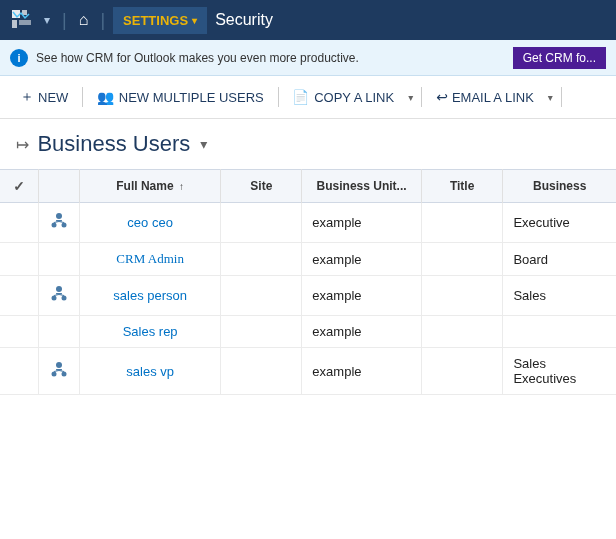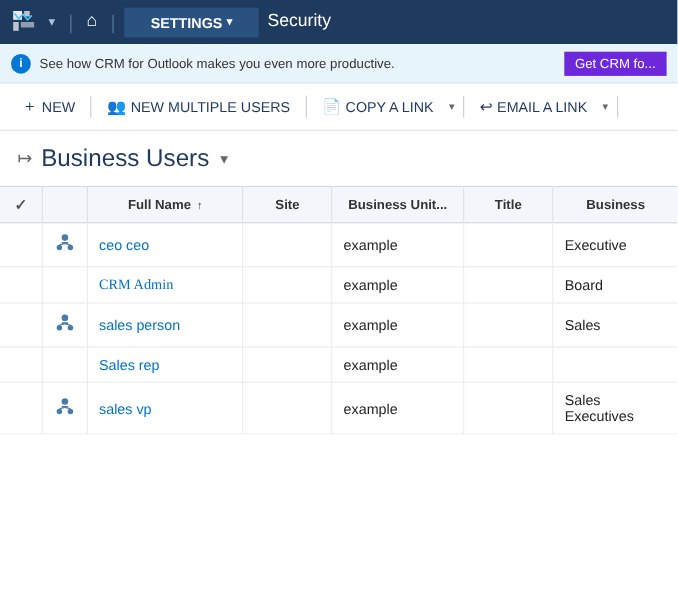--- a/index.html
+++ b/index.html
@@ -34,26 +34,26 @@
     }
     .nav-home {
       color: #fff;
       font-size: 16px;
       margin: 0 4px;
       cursor: pointer;
     }
     .nav-settings-btn {
       background: none;
       border: none;
-      color: #ffffff;
+      color: #eab308;
       font-size: 13px;
       font-weight: 600;
       cursor: pointer;
       display: flex; align-items: center; gap: 4px;
-      padding: 6px 24px;
+      padding: 6px 10px;
       background: #2a5280;
     }
     .nav-settings-btn .caret { font-size: 10px; }
     .nav-security-label {
       color: #fff;
       font-size: 16px;
       font-weight: 400;
       margin-left: 4px;
     }
 
@@ -81,21 +81,21 @@
       font-weight: 600;
       color: #1e3a5f;
       font-size: 12px;
     }
     .crm-banner-text {
       color: #333;
       font-size: 12px;
     }
     .crm-banner-btn {
       margin-left: auto;
-      background: #6d28d9;
+      background: #4c1d95;
       color: #fff;
       border: none;
       padding: 4px 10px;
       font-size: 12px;
       cursor: pointer;
       white-space: nowrap;
     }
 
     
     .toolbar {
@@ -183,21 +183,21 @@
     .data-table td:last-child { border-right: none; }
     .check-col { width: 40px; text-align: center; }
     .icon-col { width: 40px; text-align: center; }
 
     .user-icon {
       display: inline-block;
       width: 20px; height: 20px;
     }
     .user-icon svg { width: 20px; height: 20px; }
 
-    .col-fullname { width: 160px; }
+    .col-fullname { width: 160px; text-align: center; }
     .col-site { width: 90px; }
     .col-businessunit { width: 130px; }
     .col-title { width: 90px; }
     .col-position { width: 120px; }
 
     .sort-icon { font-size: 10px; margin-left: 2px; }
     .check-mark { font-size: 14px; color: #555; }
   </style>
 </head>
 <body>

